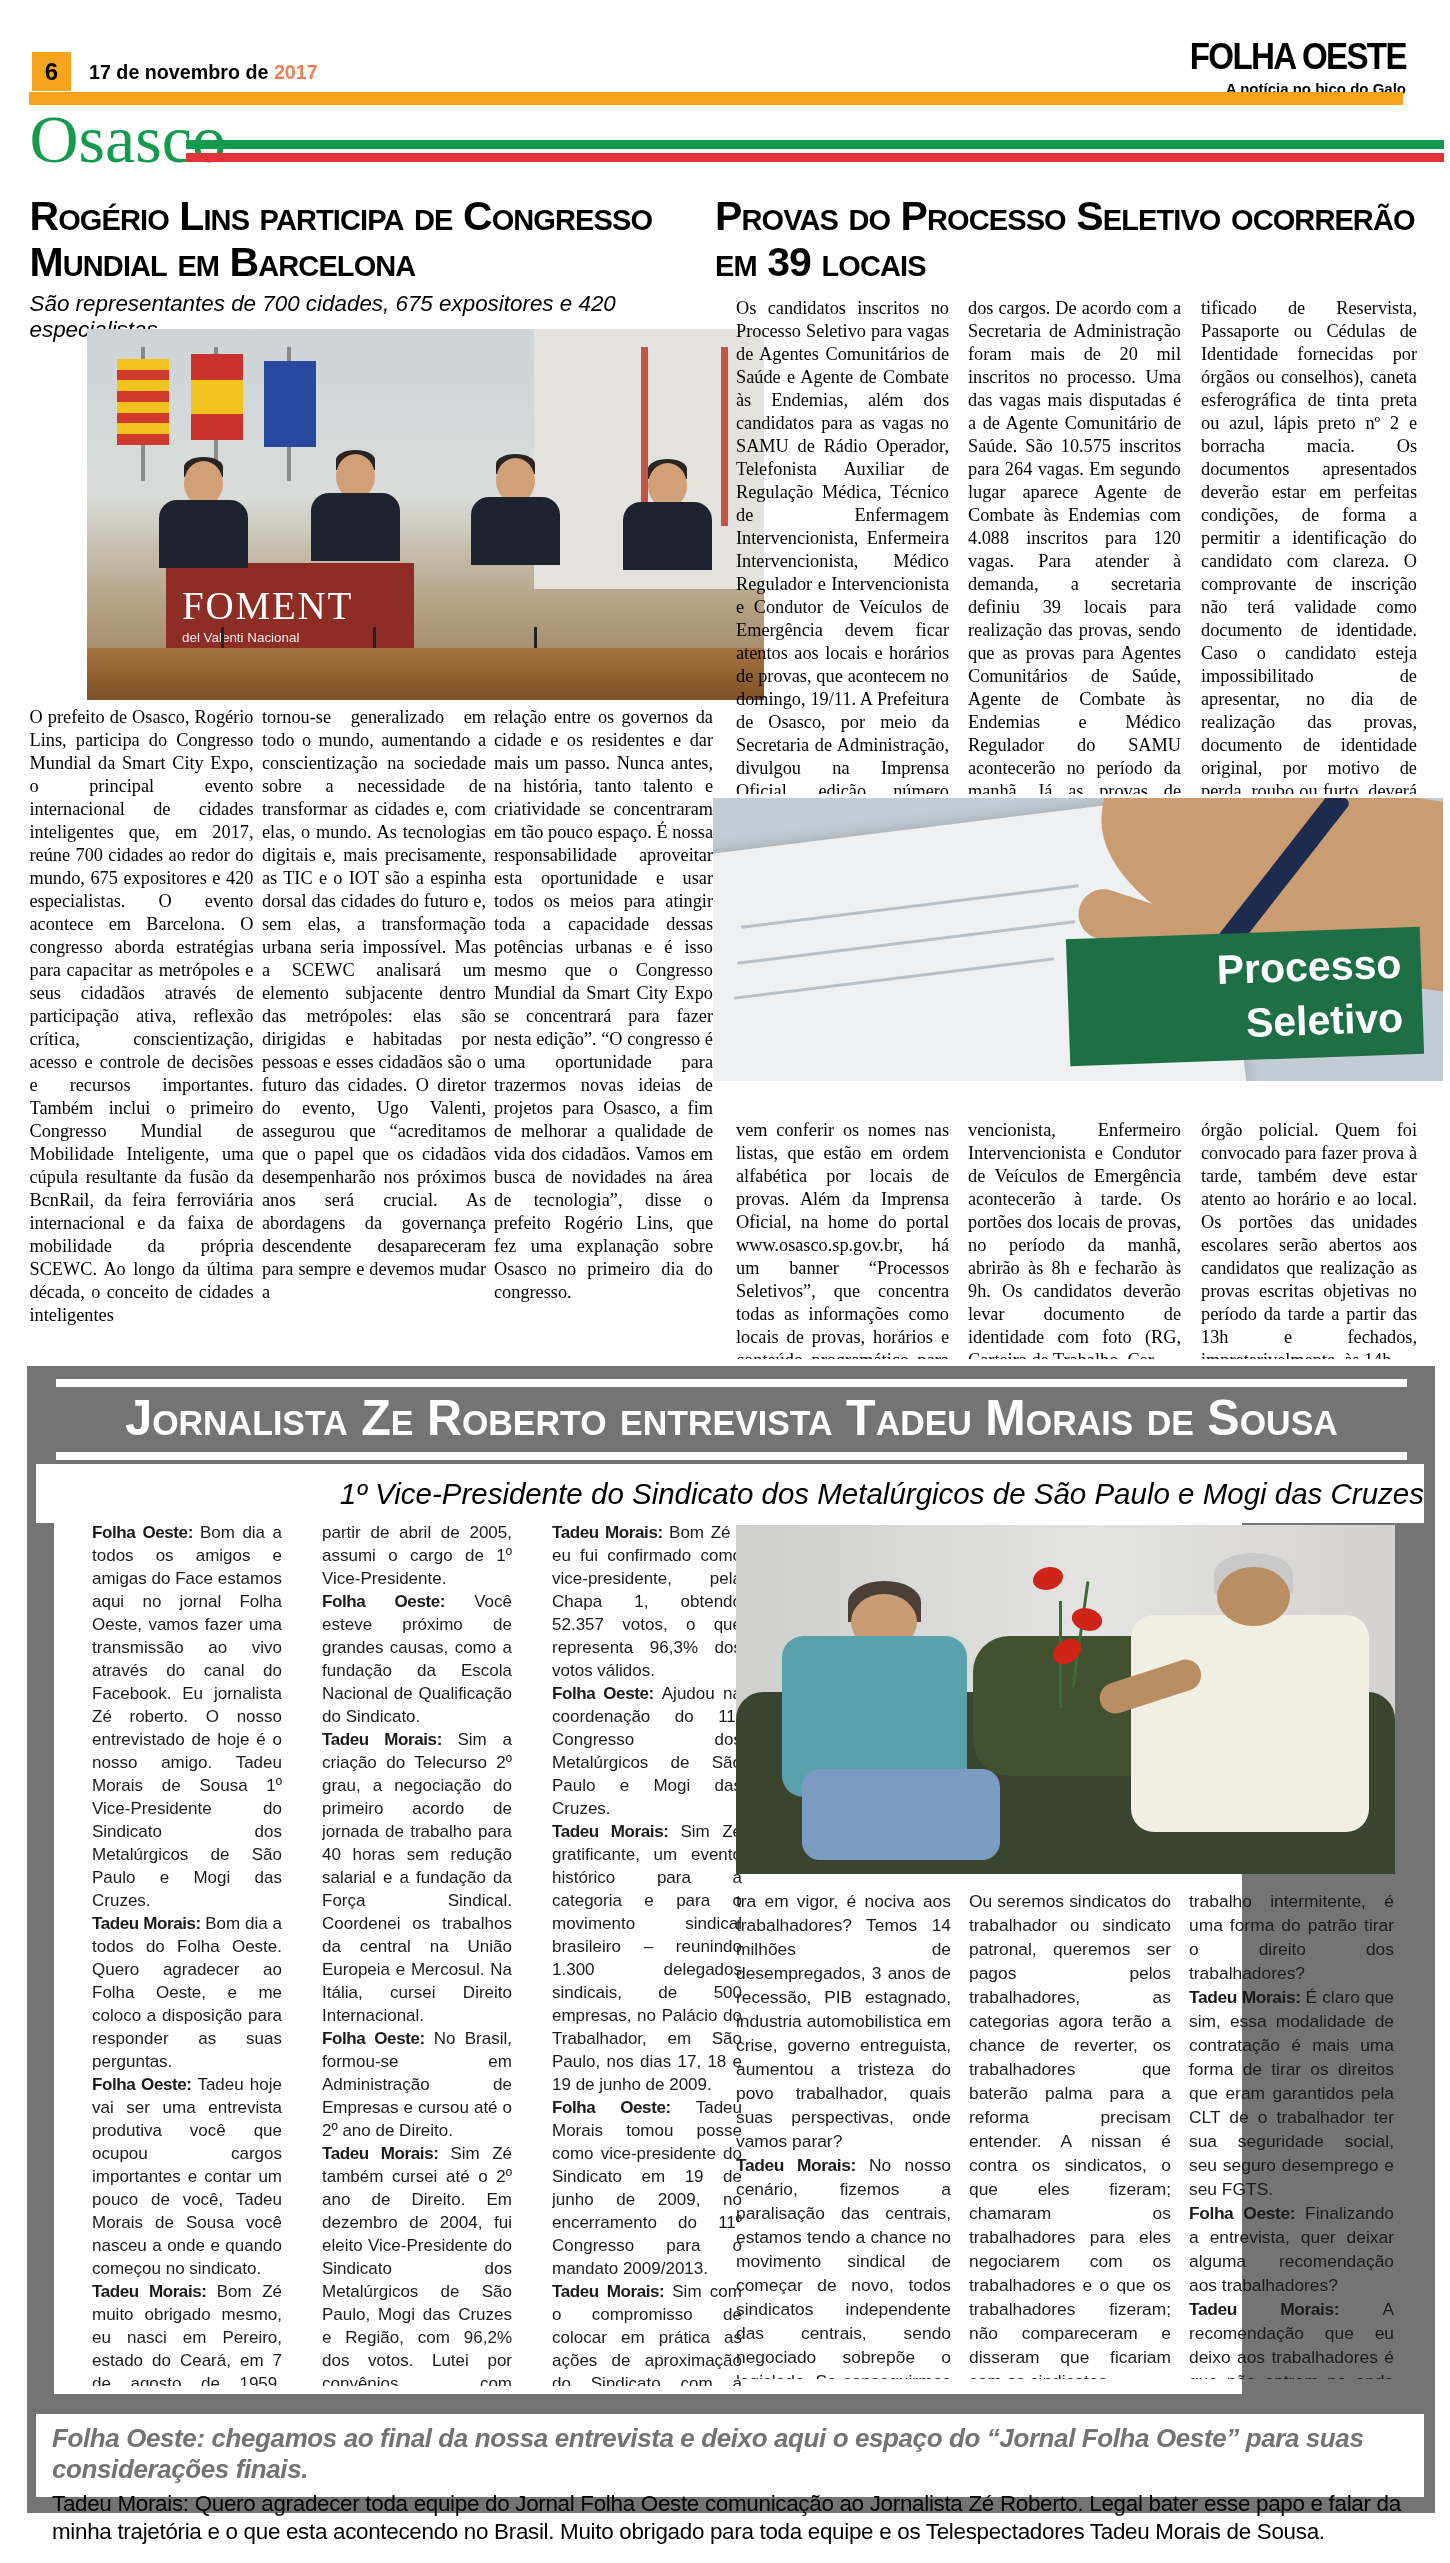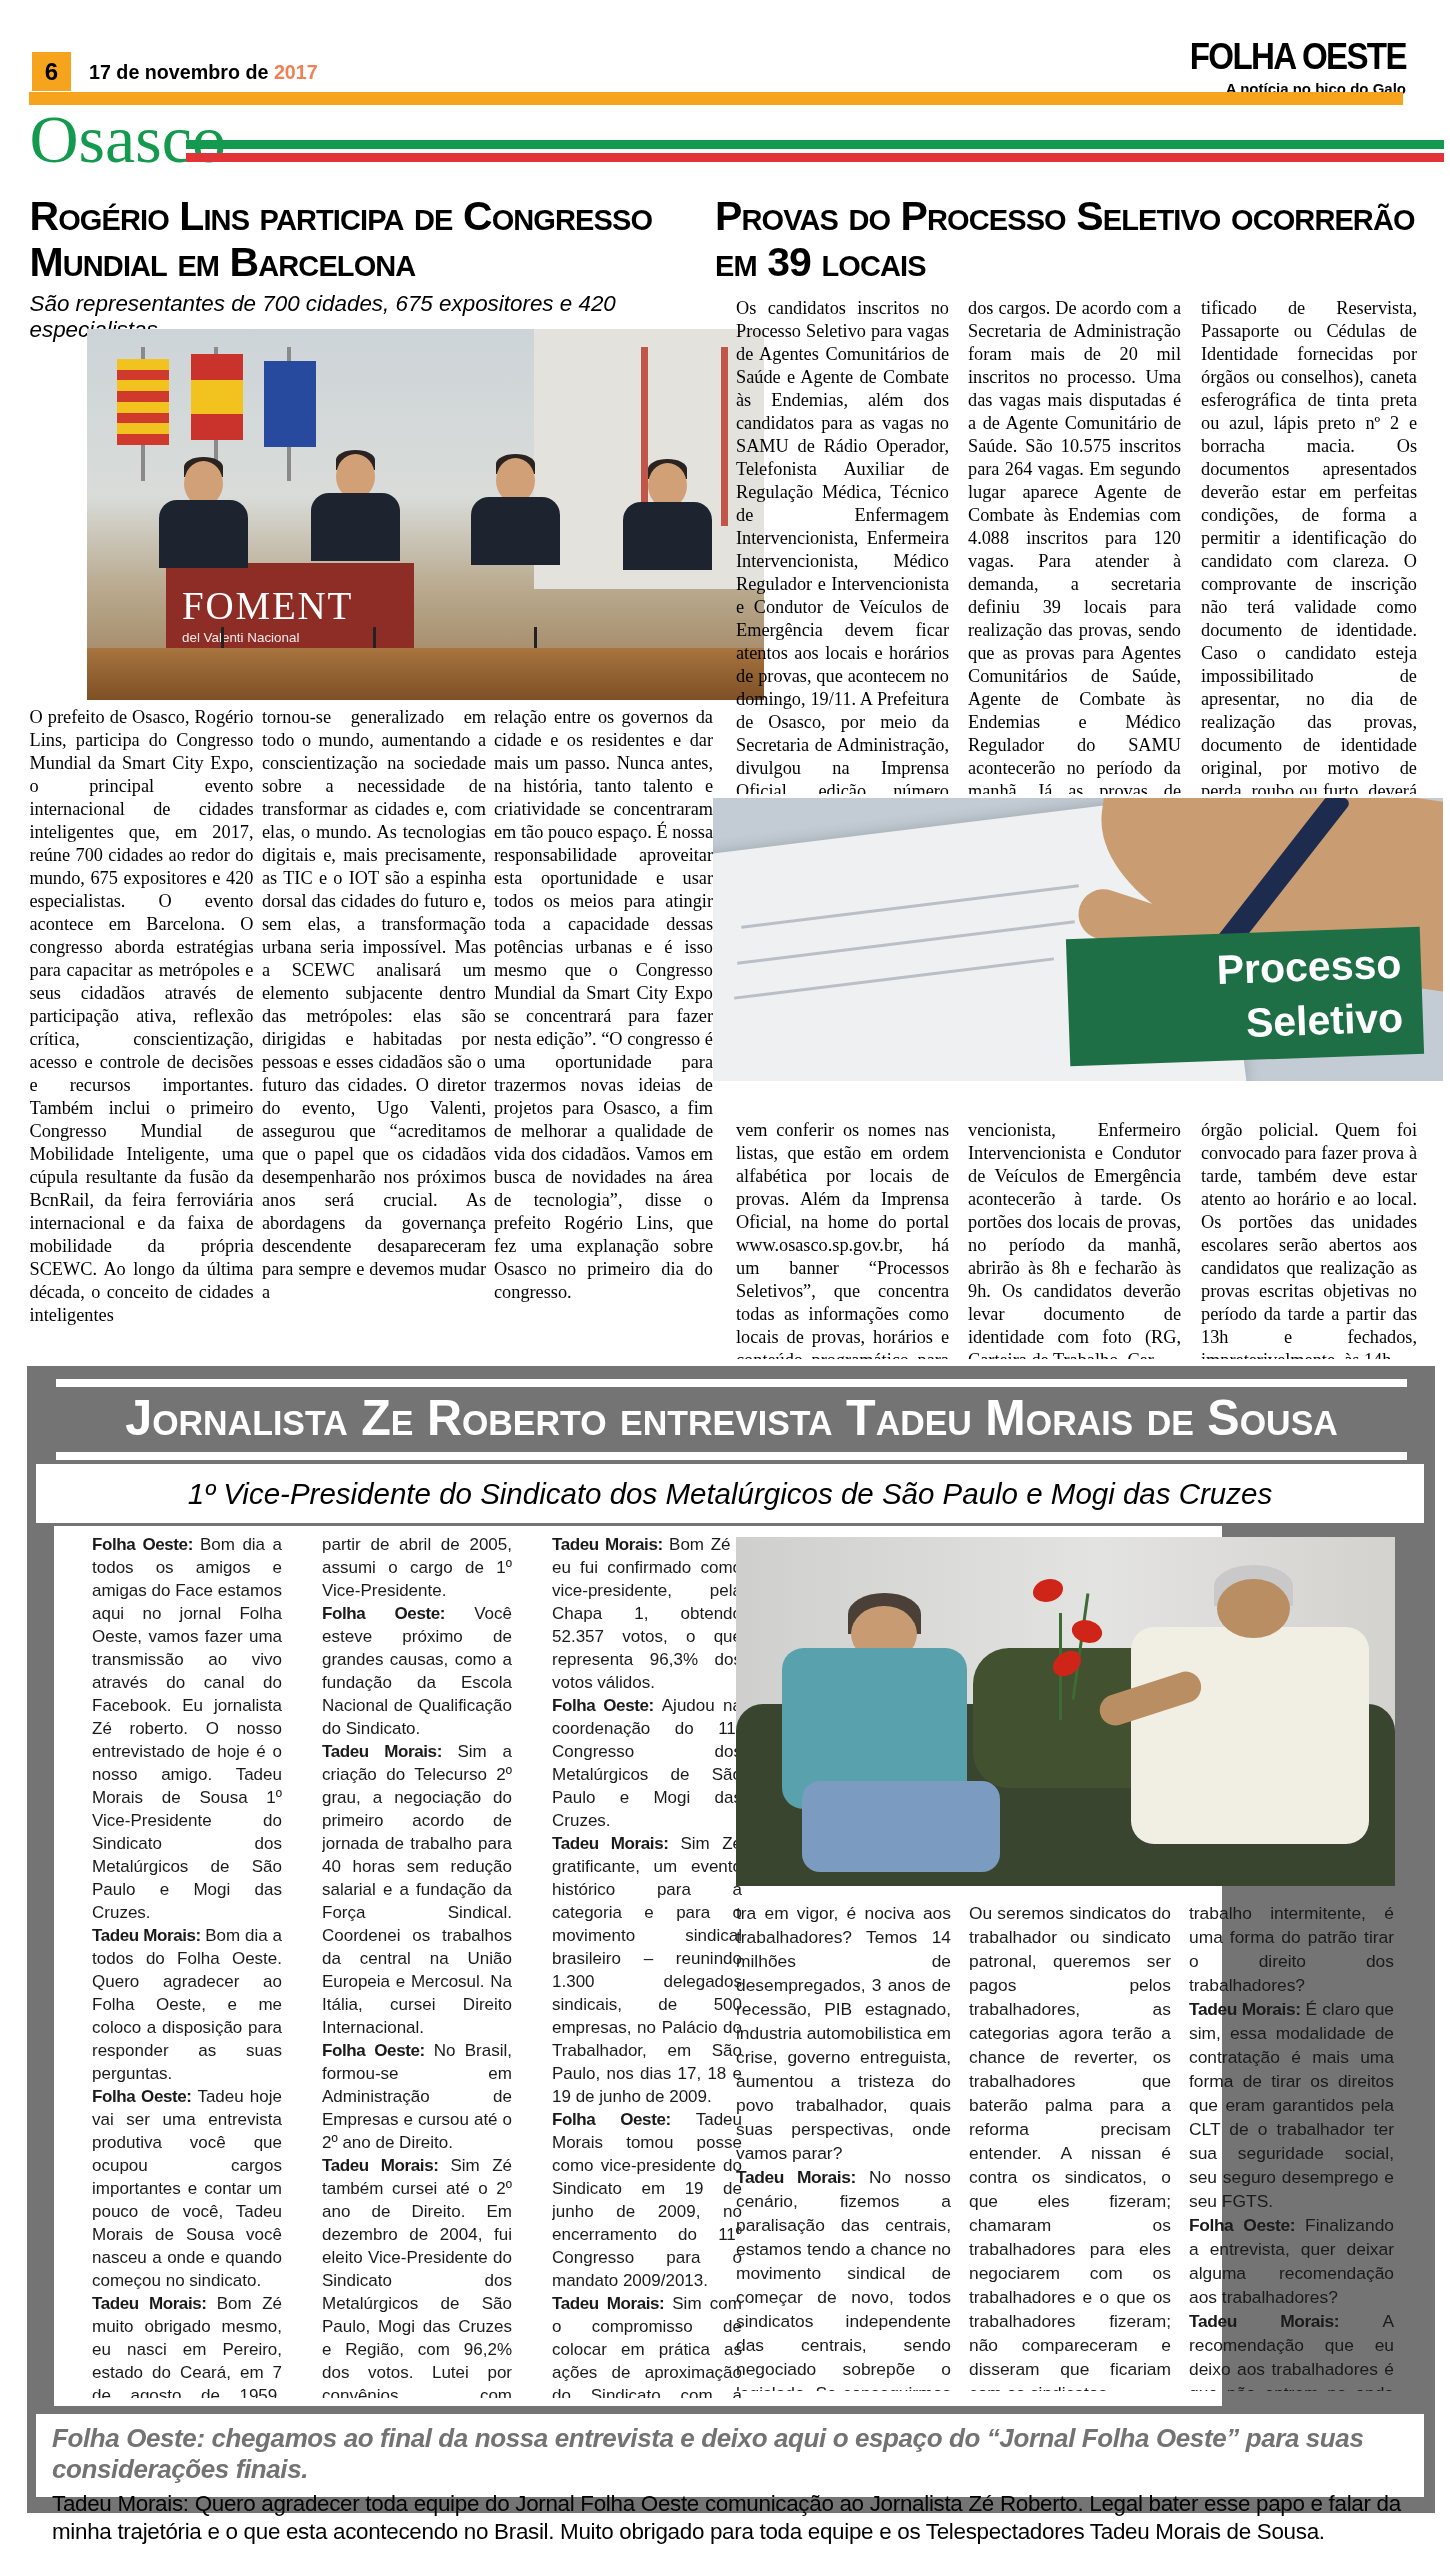--- a/index.html
+++ b/index.html
@@ -61,23 +61,23 @@
   .p2-pentip{position:absolute;right:297px;top:152px;width:12.5px;height:27px;background:#09112a;transform:rotate(38deg);}
   .p2-label{position:absolute;right:21.5px;bottom:21.5px;width:354px;height:127px;background:#1E6F46;
             transform:rotate(-2deg);color:#fff;font-weight:bold;font-size:41px;line-height:54px;
             text-align:right;padding:9px 19.7px 0 0;box-sizing:border-box;}
   
   .gframe{position:absolute;left:27px;top:1366px;width:1408px;height:1147px;background:#747474;}
   .wrule{position:absolute;left:29px;height:8px;width:1351px;background:#fff;}
   .banner{position:absolute;left:29px;top:23px;width:1351px;text-align:center;color:#fff;
           font-weight:bold;font-variant:small-caps;font-size:50px;letter-spacing:0px;transform:scaleX(.97);}
   .subbox{position:absolute;left:9px;top:98px;width:1388px;height:59px;background:#fff;
-          display:flex;align-items:center;justify-content:center;}
+          display:flex;align-items:center;justify-content:flex-end;}
   .subbox .txt{font-style:italic;font-size:29.5px;color:#000;}
-  .contentbox{position:absolute;left:27px;top:160px;width:1168px;height:880px;background:#fff;}
+  .contentbox{position:absolute;left:27px;top:148px;width:1168px;height:880px;background:#fff;padding-left:20px;}
   .icol{position:absolute;font-size:17px;line-height:23px;text-align:justify;color:#1a1a1a;overflow:hidden;}
   .icol p{margin:0;}
   .icol .spk{font-weight:bold;letter-spacing:-0.4px;}
   
   .photo3{position:absolute;left:682px;top:10.7px;width:659px;height:349px;overflow:hidden;background:#d9d9d7;}
   .p3-wall{position:absolute;inset:0;background:linear-gradient(90deg,#cfcfcd 0%,#e3e3e1 55%,#d4d2cf 100%);}
   .p3-couch{position:absolute;left:0;bottom:0;width:100%;height:52%;background:#39452f;border-radius:27px 27px 0 0;}
   .p3-couch2{position:absolute;left:36%;bottom:28%;width:30%;height:40%;background:#42512f;border-radius:36px;}
   .p3-man1-hair{position:absolute;left:17%;top:16%;width:11%;height:12%;border-radius:50% 50% 0 0;background:#4a4038;}
   .p3-man1-head{position:absolute;left:17.5%;top:20%;width:10%;height:16%;border-radius:50%;background:#c89b72;}

